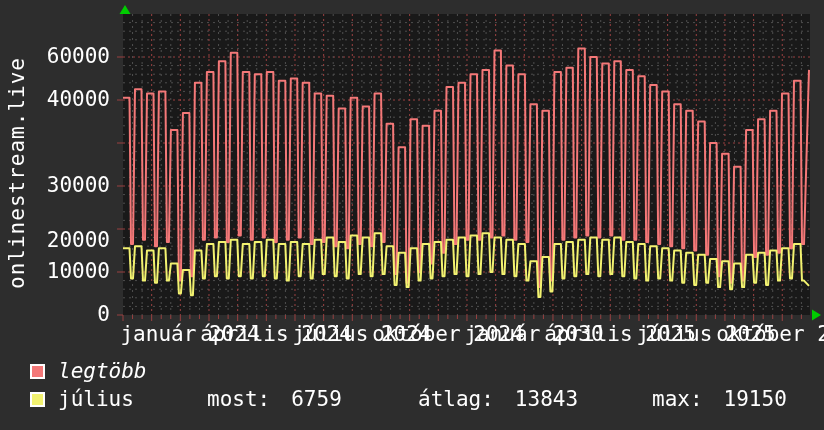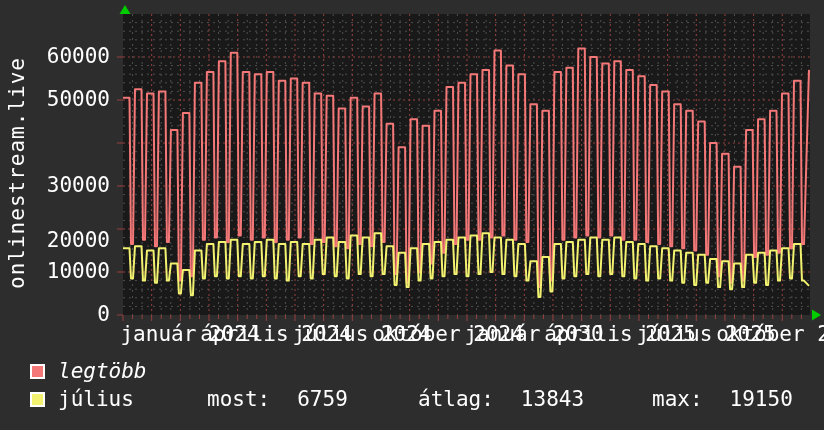--- a/index.html
+++ b/index.html
@@ -23,21 +23,21 @@
   #vtitle{
     left:17px;top:173px;
     transform:translate(-50%,-50%) rotate(-90deg);
     font-size:21px;letter-spacing:1px;white-space:pre;
   }
   .swatch{
     width:15px;height:15px;border:2px solid #ffffff;box-sizing:border-box;
   }
   .legend-text{font-size:21px;line-height:21px;white-space:pre;}
   .stat{font-size:21px;line-height:21px;white-space:pre;}
-  .stat .val{margin-left:27px;}
+  .stat .val{margin-left:21px;}
 </style>
 </head>
 <body>
 
 <div id="canvas">
 
   <div id="plot-bg" class="abs"></div>
 
   <svg id="plot-svg" class="abs" viewBox="0 0 824 430">
     <g id="grid-layer">
@@ -232,21 +232,21 @@
         <polyline points="123.0,97.8 129.5,97.8 131.0,244.1 133.0,244.1 135.0,89.3 141.5,89.3 143.0,239.8 145.0,239.8 147.0,93.6 153.5,93.6 155.0,246.2 157.0,246.2 158.9,91.4 165.4,91.4 166.9,241.9 168.9,241.9 170.9,130.1 177.4,130.1 178.9,280.6 180.9,280.6 182.9,112.9 189.4,112.9 190.9,276.3 192.9,276.3 194.9,82.8 201.4,82.8 202.9,239.8 204.9,239.8 206.9,72.1 213.4,72.1 214.9,237.6 216.9,237.6 218.9,61.3 225.4,61.3 226.8,241.9 228.8,241.9 230.8,52.7 237.3,52.7 238.8,235.4 240.8,235.4 242.8,72.1 249.3,72.1 250.8,239.8 252.8,239.8 254.8,74.2 261.3,74.2 262.8,237.6 264.8,237.6 266.8,72.1 273.3,72.1 274.8,241.9 276.8,241.9 278.8,80.7 285.3,80.7 286.8,239.8 288.8,239.8 290.8,78.5 297.2,78.5 298.7,237.6 300.7,237.6 302.7,82.8 309.2,82.8 310.7,244.1 312.7,244.1 314.7,93.6 321.2,93.6 322.7,241.9 324.7,241.9 326.7,95.7 333.2,95.7 334.7,246.2 336.7,246.2 338.7,108.6 345.2,108.6 346.7,248.3 348.7,248.3 350.7,97.8 357.2,97.8 358.7,244.1 360.7,244.1 362.7,106.4 369.1,106.4 370.6,246.2 372.6,246.2 374.6,93.6 381.1,93.6 382.6,241.9 384.6,241.9 386.6,123.7 393.1,123.7 394.6,274.1 396.6,274.1 398.6,147.3 405.1,147.3 406.6,282.8 408.6,282.8 410.6,119.3 417.1,119.3 418.6,272.0 420.6,272.0 422.6,125.8 429.1,125.8 430.6,263.4 432.5,263.4 434.5,110.8 441.0,110.8 442.5,252.7 444.5,252.7 446.5,87.1 453.0,87.1 454.5,244.1 456.5,244.1 458.5,82.8 465.0,82.8 466.5,239.8 468.5,239.8 470.5,74.2 477.0,74.2 478.5,239.8 480.5,239.8 482.5,69.9 489.0,69.9 490.5,237.6 492.5,237.6 494.5,50.6 500.9,50.6 502.4,235.4 504.4,235.4 506.4,65.6 512.9,65.6 514.4,239.8 516.4,239.8 518.4,74.2 524.9,74.2 526.4,241.9 528.4,241.9 530.4,104.3 536.9,104.3 538.4,287.1 540.4,287.1 542.4,110.8 548.9,110.8 550.4,280.6 552.4,280.6 554.4,72.1 560.9,72.1 562.4,239.8 564.4,239.8 566.4,67.8 572.8,67.8 574.3,237.6 576.3,237.6 578.3,48.4 584.8,48.4 586.3,235.4 588.3,235.4 590.3,57.0 596.8,57.0 598.3,237.6 600.3,237.6 602.3,63.4 608.8,63.4 610.3,235.4 612.3,235.4 614.3,61.3 620.8,61.3 622.3,239.8 624.3,239.8 626.3,69.9 632.8,69.9 634.3,239.8 636.3,239.8 638.3,76.3 644.7,76.3 646.2,241.9 648.2,241.9 650.2,84.9 656.7,84.9 658.2,244.1 660.2,244.1 662.2,91.4 668.7,91.4 670.2,246.2 672.2,246.2 674.2,104.3 680.7,104.3 682.2,248.3 684.2,248.3 686.2,110.8 692.7,110.8 694.2,250.5 696.2,250.5 698.2,121.5 704.7,121.5 706.2,254.8 708.1,254.8 710.1,143.0 716.6,143.0 718.1,276.3 720.1,276.3 722.1,153.8 728.6,153.8 730.1,282.8 732.1,282.8 734.1,166.7 740.6,166.7 742.1,280.6 744.1,280.6 746.1,130.1 752.6,130.1 754.1,256.9 756.1,256.9 758.1,119.3 764.6,119.3 766.1,254.8 768.1,254.8 770.1,110.8 776.5,110.8 778.0,252.7 780.0,252.7 782.0,93.6 788.5,93.6 790.0,248.3 792.0,248.3 794.0,80.7 800.5,80.7 802.0,244.1 804.0,244.1 809.0,69.9" fill="none" stroke="#f47878" stroke-width="2" stroke-linejoin="round" stroke-linecap="butt"></polyline>
         <polyline points="123.0,248.3 129.5,248.3 131.0,278.4 133.0,278.4 135.0,246.2 141.5,246.2 143.0,280.6 145.0,280.6 147.0,250.5 153.5,250.5 155.0,282.8 157.0,282.8 158.9,248.3 165.4,248.3 166.9,280.6 168.9,280.6 170.9,263.4 177.4,263.4 178.9,293.5 180.9,293.5 182.9,269.9 189.4,269.9 190.9,295.2 192.9,295.2 194.9,250.5 201.4,250.5 202.9,278.4 204.9,278.4 206.9,244.1 213.4,244.1 214.9,276.3 216.9,276.3 218.9,241.9 225.4,241.9 226.8,278.4 228.8,278.4 230.8,239.8 237.3,239.8 238.8,276.3 240.8,276.3 242.8,244.1 249.3,244.1 250.8,278.4 252.8,278.4 254.8,241.9 261.3,241.9 262.8,276.3 264.8,276.3 266.8,239.8 273.3,239.8 274.8,278.4 276.8,278.4 278.8,244.1 285.3,244.1 286.8,280.6 288.8,280.6 290.8,241.9 297.2,241.9 298.7,276.3 300.7,276.3 302.7,244.1 309.2,244.1 310.7,278.4 312.7,278.4 314.7,239.8 321.2,239.8 322.7,274.1 324.7,274.1 326.7,237.6 333.2,237.6 334.7,276.3 336.7,276.3 338.7,241.9 345.2,241.9 346.7,278.4 348.7,278.4 350.7,235.4 357.2,235.4 358.7,274.1 360.7,274.1 362.7,237.6 369.1,237.6 370.6,276.3 372.6,276.3 374.6,233.3 381.1,233.3 382.6,274.1 384.6,274.1 386.6,246.2 393.1,246.2 394.6,284.9 396.6,284.9 398.6,252.7 405.1,252.7 406.6,287.1 408.6,287.1 410.6,248.3 417.1,248.3 418.6,280.6 420.6,280.6 422.6,244.1 429.1,244.1 430.6,278.4 432.5,278.4 434.5,241.9 441.0,241.9 442.5,276.3 444.5,276.3 446.5,239.8 453.0,239.8 454.5,274.1 456.5,274.1 458.5,237.6 465.0,237.6 466.5,276.3 468.5,276.3 470.5,235.4 477.0,235.4 478.5,274.1 480.5,274.1 482.5,233.3 489.0,233.3 490.5,272.0 492.5,272.0 494.5,237.6 500.9,237.6 502.4,274.1 504.4,274.1 506.4,239.8 512.9,239.8 514.4,276.3 516.4,276.3 518.4,244.1 524.9,244.1 526.4,280.6 528.4,280.6 530.4,261.3 536.9,261.3 538.4,296.9 540.4,296.9 542.4,256.9 548.9,256.9 550.4,291.4 552.4,291.4 554.4,244.1 560.9,244.1 562.4,278.4 564.4,278.4 566.4,241.9 572.8,241.9 574.3,276.3 576.3,276.3 578.3,239.8 584.8,239.8 586.3,274.1 588.3,274.1 590.3,237.6 596.8,237.6 598.3,276.3 600.3,276.3 602.3,239.8 608.8,239.8 610.3,274.1 612.3,274.1 614.3,237.6 620.8,237.6 622.3,276.3 624.3,276.3 626.3,241.9 632.8,241.9 634.3,278.4 636.3,278.4 638.3,244.1 644.7,244.1 646.2,280.6 648.2,280.6 650.2,246.2 656.7,246.2 658.2,278.4 660.2,278.4 662.2,248.3 668.7,248.3 670.2,280.6 672.2,280.6 674.2,250.5 680.7,250.5 682.2,282.8 684.2,282.8 686.2,252.7 692.7,252.7 694.2,284.9 696.2,284.9 698.2,254.8 704.7,254.8 706.2,282.8 708.1,282.8 710.1,259.1 716.6,259.1 718.1,287.1 720.1,287.1 722.1,261.3 728.6,261.3 730.1,289.2 732.1,289.2 734.1,263.4 740.6,263.4 742.1,287.1 744.1,287.1 746.1,254.8 752.6,254.8 754.1,282.8 756.1,282.8 758.1,252.7 764.6,252.7 766.1,284.9 768.1,284.9 770.1,250.5 776.5,250.5 778.0,280.6 780.0,280.6 782.0,248.3 788.5,248.3 790.0,278.4 792.0,278.4 794.0,244.1 800.5,244.1 802.0,280.6 804.0,280.6 809.0,285.9" fill="none" stroke="#f2f270" stroke-width="2" stroke-linejoin="round" stroke-linecap="butt"></polyline>
       </g>
     <polygon points="119.5,14 130.5,14 125,5" fill="#00cc00"></polygon>
     <polygon points="812,309.5 812,320.5 821,315" fill="#00cc00"></polygon>
   </svg>
 
   <div id="vtitle" class="abs">onlinestream.live</div>
 
   <div class="abs ylabel" style="top:46px;">60000</div>
-  <div class="abs ylabel" style="top:89px;">50000</div>
+  <div class="abs ylabel" style="top:89px;">40000</div>
   <div class="abs ylabel" style="top:175px;">30000</div>
   <div class="abs ylabel" style="top:230px;">20000</div>
   <div class="abs ylabel" style="top:261px;">10000</div>
   <div class="abs ylabel" style="top:304px;">0</div>
 
   <div class="abs xlabel" style="left:190px;">január 2024</div>
   <div class="abs xlabel" style="left:276px;">április 2024</div>
   <div class="abs xlabel" style="left:362px;">július 2024</div>
   <div class="abs xlabel" style="left:448px;">október 2024</div>
   <div class="abs xlabel" style="left:534px;">január 2030</div>

